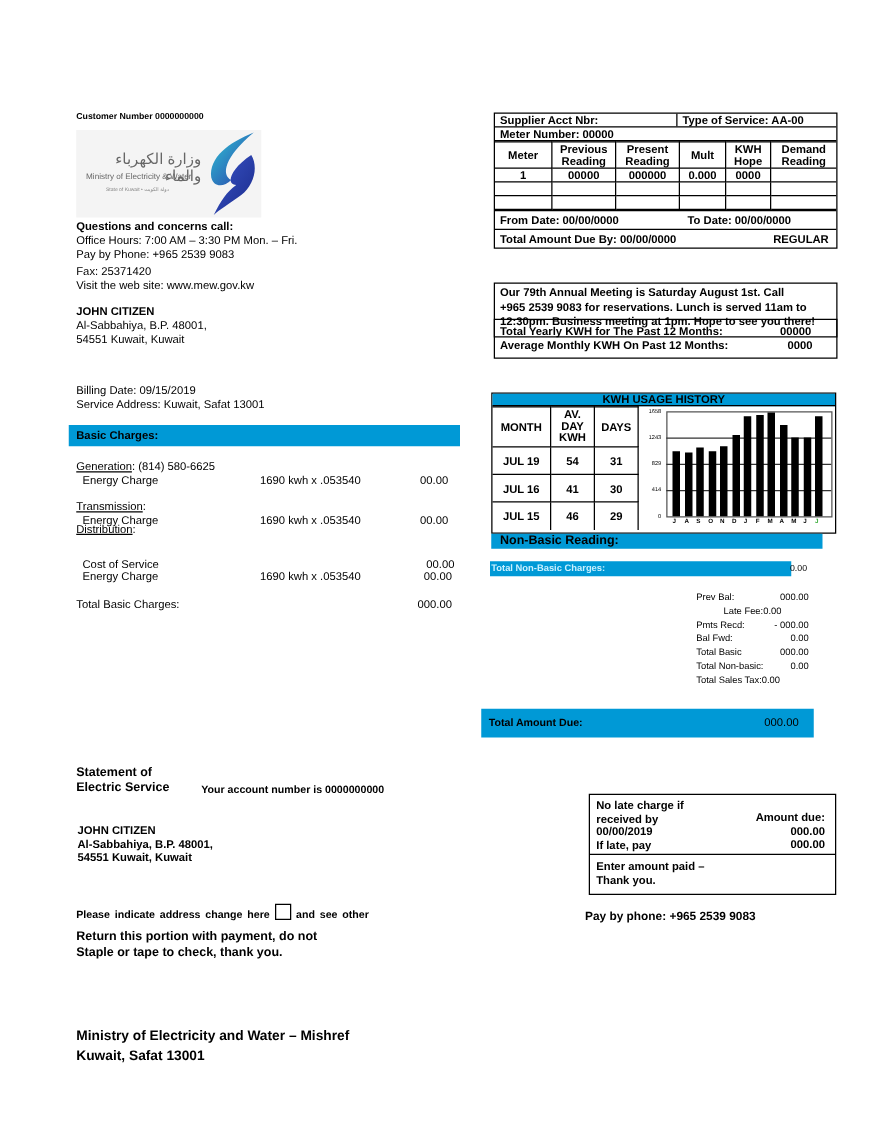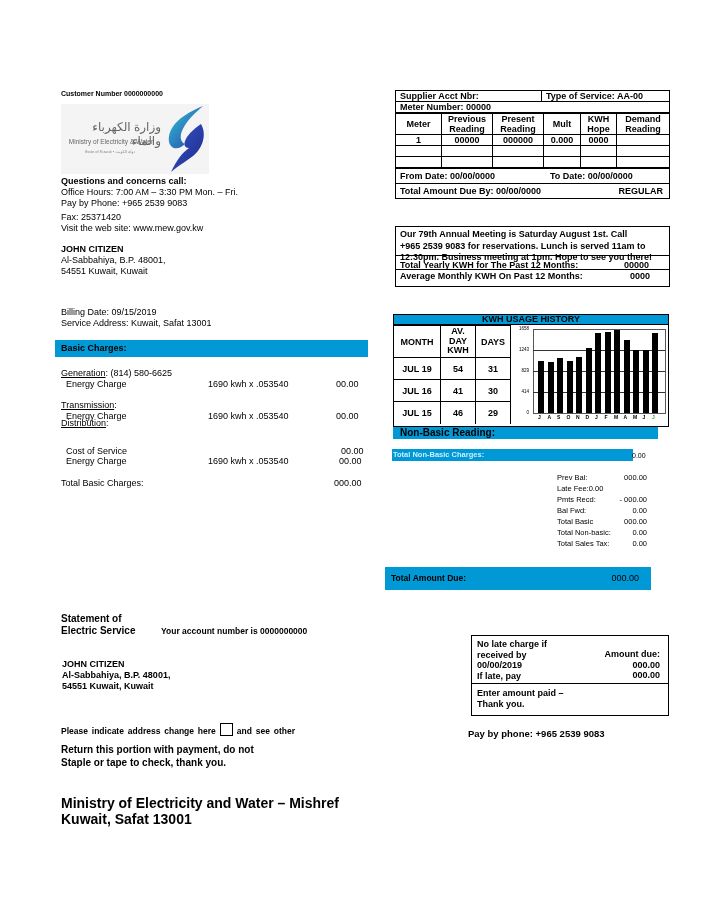--- a/index.html
+++ b/index.html
@@ -238,41 +238,41 @@
 
 <div class="abs blue b" style="left:393px;top:427px;width:265px;height:12px;line-height:12px;font-size:10px;padding-left:7px;box-sizing:border-box;">Non-Basic Reading:</div>
 <div class="abs blue b" style="left:392px;top:449px;width:240px;height:12px;line-height:12px;font-size:7.5px;color:#c8f0ff;padding-left:1px;">Total Non-Basic Charges:</div>
 <div class="abs t7" style="left:632px;top:451px;">0.00</div>
 
 <div class="abs" id="summary" style="left:557px;top:472px;width:90px;font-size:7.5px;line-height:11px;">
     <div style="display: flex; justify-content: space-between;">
       <span>Prev Bal:</span>
       <span>000.00</span>
     </div>
-    <div style="display: flex; justify-content: flex-start;">
+    <div style="display: flex; justify-content: center;">
       <span>Late Fee:</span>
       <span>0.00</span>
     </div>
     <div style="display: flex; justify-content: space-between;">
       <span>Pmts Recd:</span>
       <span>- 000.00</span>
     </div>
     <div style="display: flex; justify-content: space-between;">
       <span>Bal Fwd:</span>
       <span>0.00</span>
     </div>
     <div style="display: flex; justify-content: space-between;">
       <span>Total Basic</span>
       <span>000.00</span>
     </div>
     <div style="display: flex; justify-content: space-between;">
       <span>Total Non-basic:</span>
       <span>0.00</span>
     </div>
-    <div style="display: flex; justify-content: space-between;">
+    <div style="display: flex; ">
       <span>Total Sales Tax:</span>
       <span>0.00</span>
     </div>
   </div>
 
 <div class="abs blue b" style="left:385px;top:567px;width:266px;height:23px;line-height:23px;font-size:8.5px;padding-left:6px;box-sizing:border-box;">
   <span>Total Amount Due:</span>
   <span class="abs" style="right:12px;top:0;font-weight:normal;font-size:9px;">000.00</span>
 </div>
 
@@ -311,16 +311,16 @@
   </div>
   <div class="abs" style="left:0;top:47px;width:196px;height:1px;background:#000;"></div>
   <div class="abs" style="left:5px;top:52px;line-height:10.5px;">
     <div>Enter amount paid –</div>
     <div>Thank you.</div>
   </div>
 </div>
 
 <div class="abs b" style="left:468px;top:728px;font-size:9.5px;">Pay by phone: +965 2539 9083</div>
 
-<div class="abs b" style="left:61px;top:795px;font-size:14px;line-height:16px;">
+<div class="abs b" style="left:61px;top:821px;font-size:11px;line-height:16px;">
   <div>Ministry of Electricity and Water – Mishref</div>
   <div>Kuwait, Safat 13001</div>
 </div>
 
 </body></html>

